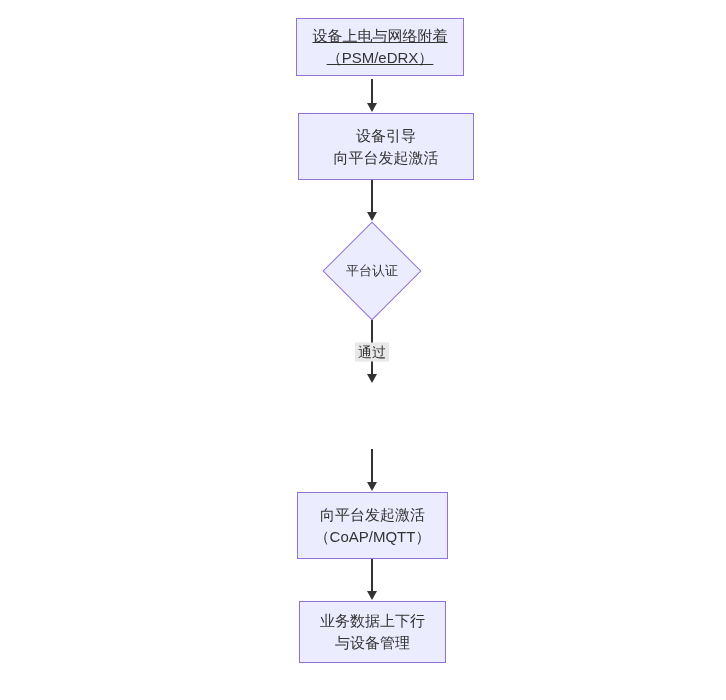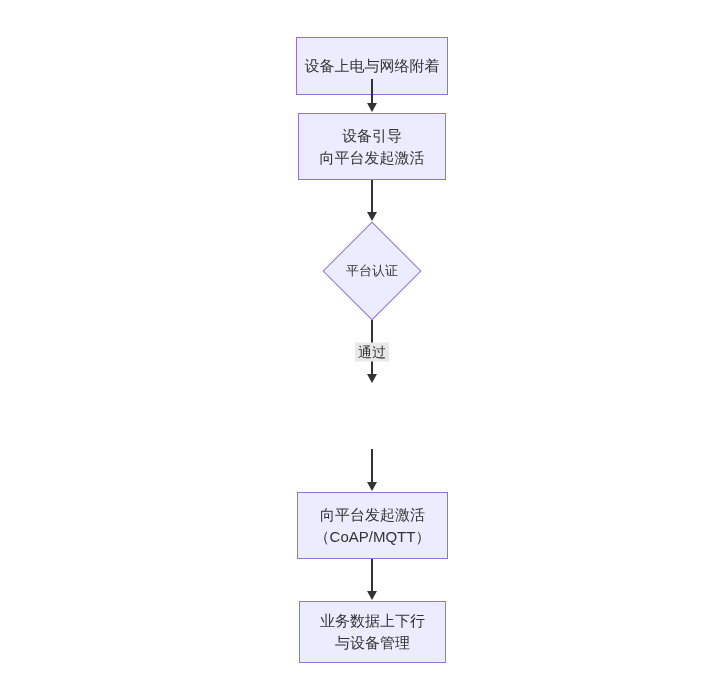--- a/index.html
+++ b/index.html
@@ -70,28 +70,29 @@
     padding: 1px 3px;
     text-align: center;
     white-space: nowrap;
   }
 </style>
 </head>
 <body>
 
 <div class="canvas">
 
-  <div class="node" style="left:296px; top:37px; width:152px; height:58px;">
+  <div class="node" style="left:296px; top:18px; width:168px; height:58px;text-decoration:underline;">
     <div>设备上电与网络附着</div>
+    <div>（PSM/eDRX）</div>
   </div>
 
   <div class="edge-line" style="left:371px; top:79px; height:24px;"></div>
   <div class="arrow-head" style="left:367px; top:103px;"></div>
 
-  <div class="node" style="left:298px; top:113px; width:148px; height:67px;">
+  <div class="node" style="left:298px; top:113px; width:176px; height:67px;">
     <div>设备引导</div>
     <div>向平台发起激活</div>
   </div>
 
   <div class="edge-line" style="left:371px; top:180px; height:32px;"></div>
   <div class="arrow-head" style="left:367px; top:212px;"></div>
 
   <div class="diamond-shape" style="left:337px; top:236px;"></div>
   <div class="diamond-text" style="left:317px; top:260px;">平台认证</div>
 

